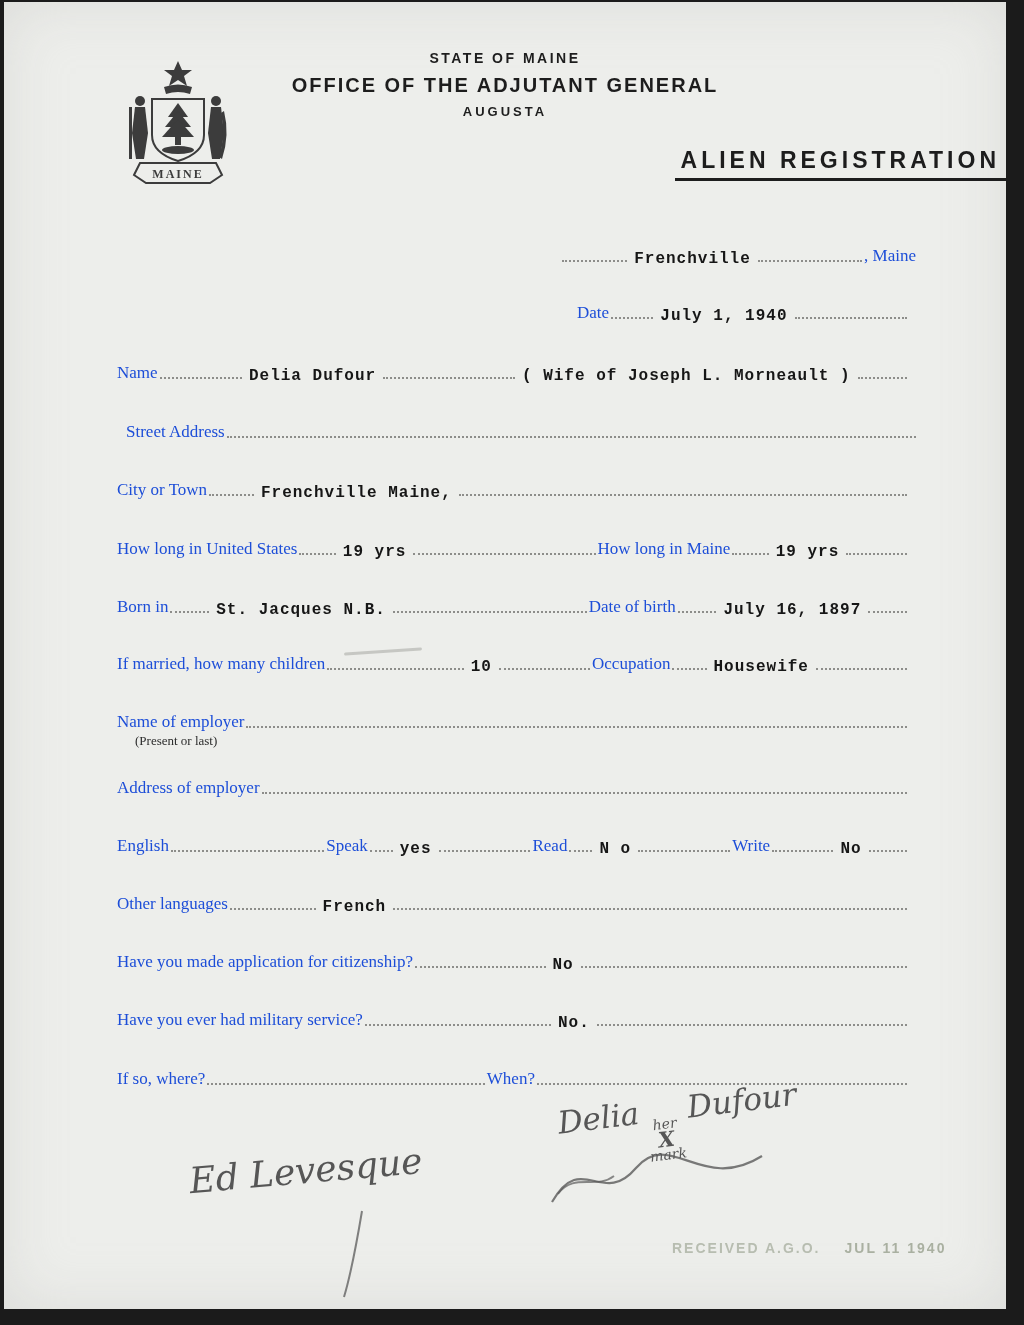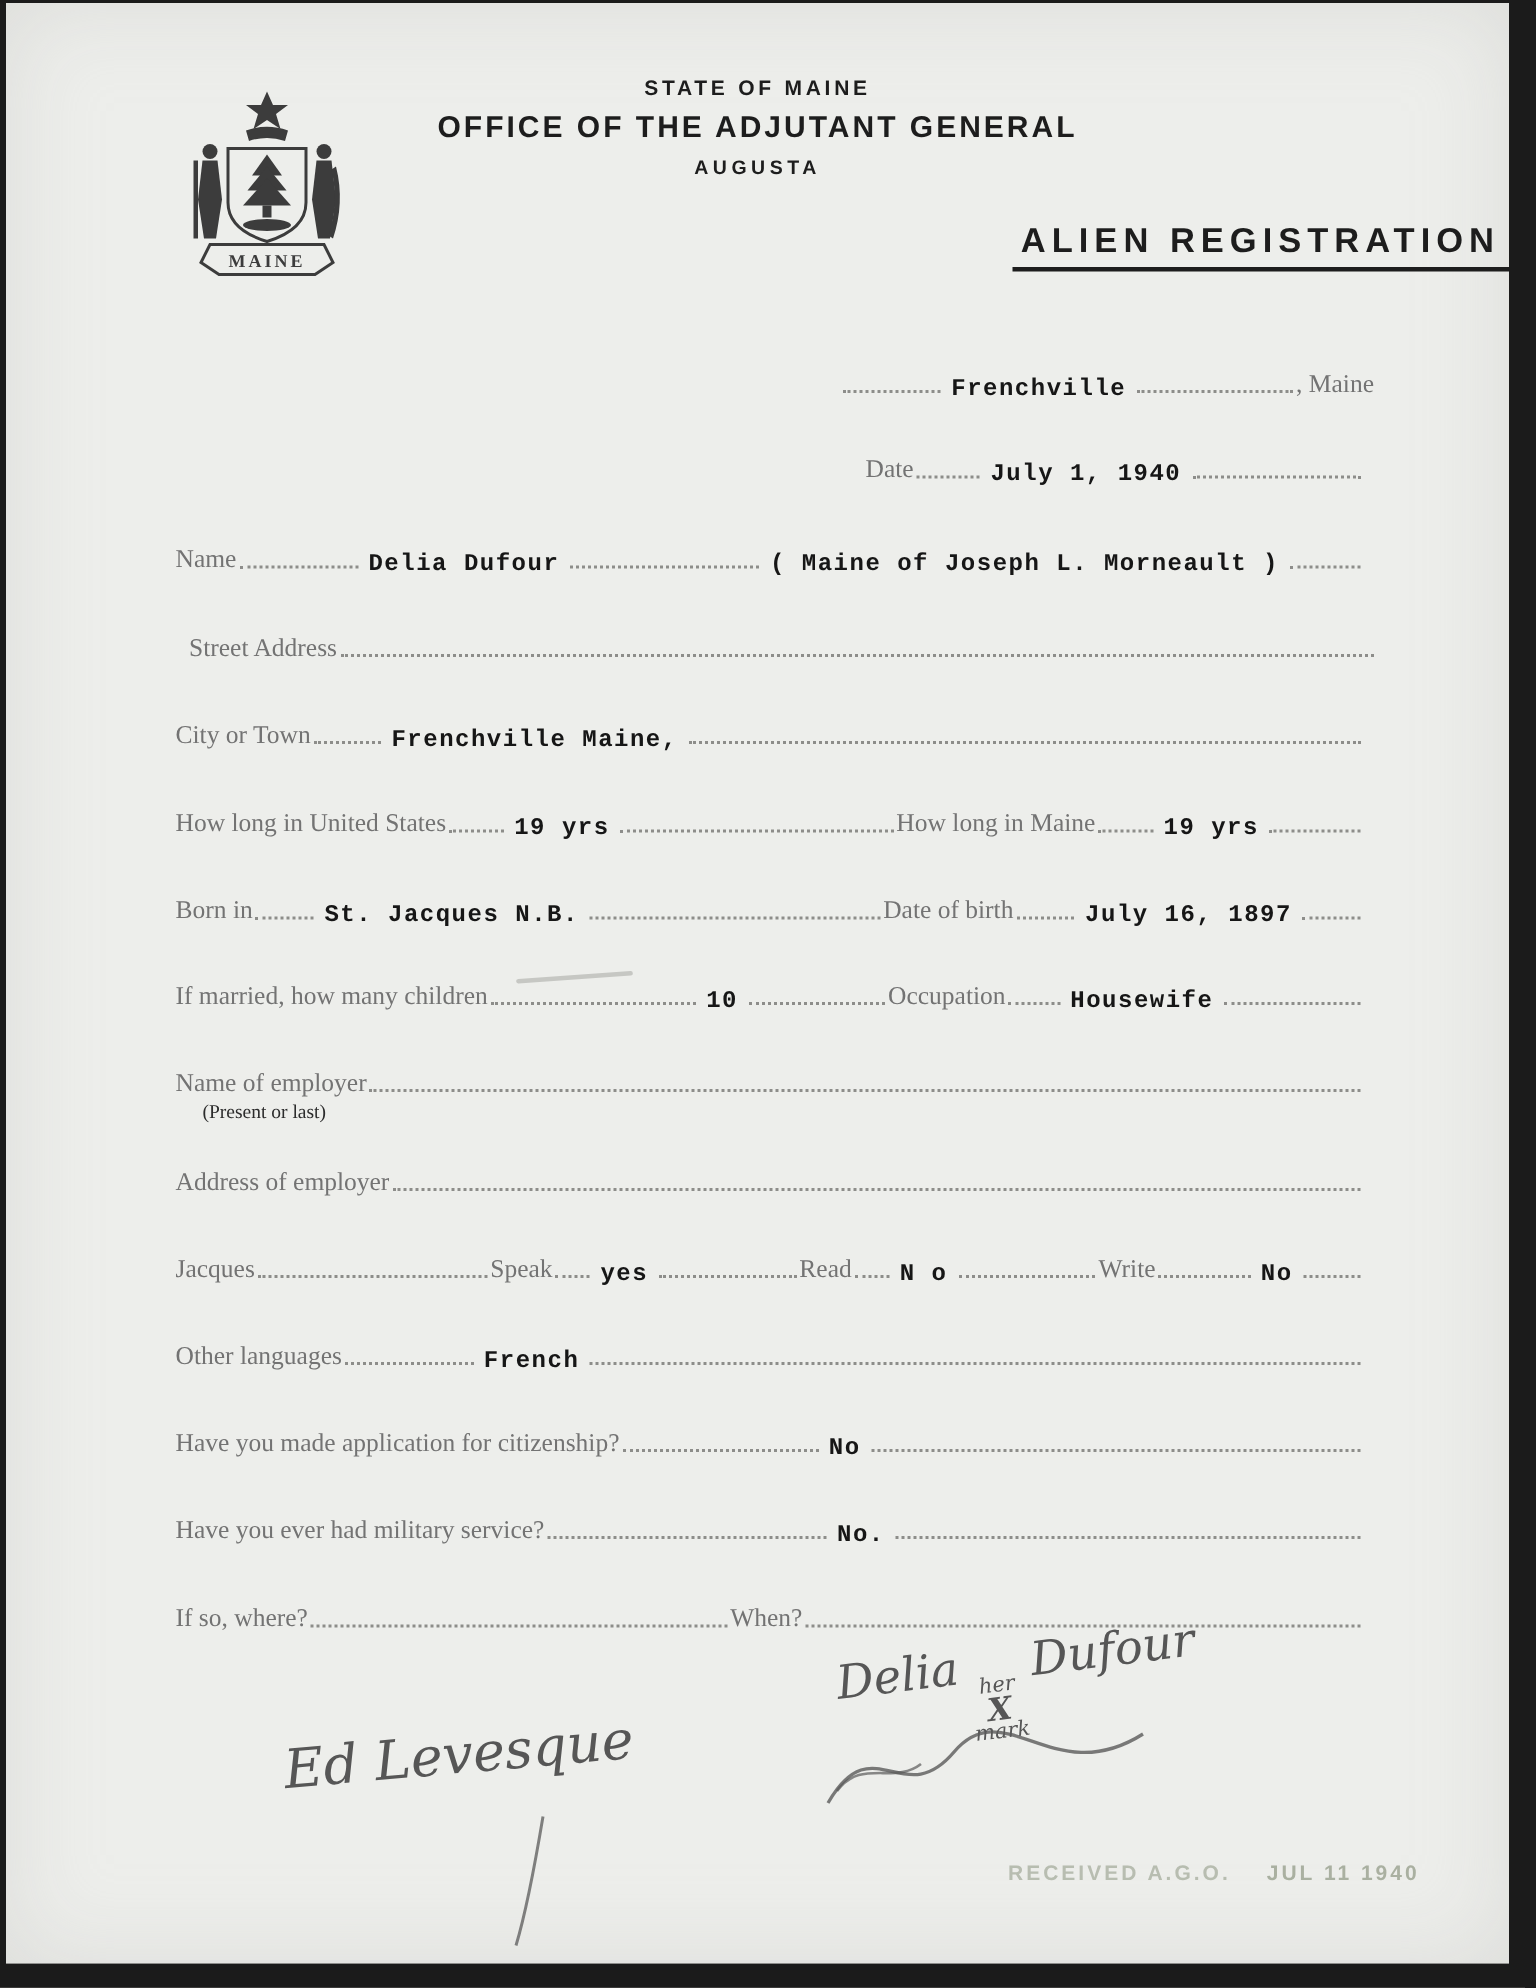--- a/index.html
+++ b/index.html
@@ -11,21 +11,21 @@
   .hdr{position:absolute;left:0;right:0;text-align:center;color:#1d1d1d;
        font-family:"Liberation Sans", sans-serif;font-weight:700;}
   .hdr.state{top:48px;font-size:14px;letter-spacing:2.5px;}
   .hdr.office{top:72px;font-size:20px;letter-spacing:2px;}
   .hdr.augusta{top:102px;font-size:13px;letter-spacing:3px;}
   .hdr.title{top:145px;font-size:23px;letter-spacing:4px;text-align:right;}
   .hdr.title span{display:inline-block;border-bottom:3px solid #1d1d1d;padding:0 6px 4px 6px;}
   .seal{position:absolute;left:110px;top:55px;}
   
   .row{position:absolute;display:flex;align-items:flex-end;height:24px;}
-  .lbl{font-family:"Liberation Serif", serif;font-size:17px;color:#737373;white-space:nowrap;
+  .lbl{font-family:"Liberation Serif", serif;font-size:17px;color:#1d4ed8;white-space:nowrap;
        line-height:1;padding-bottom:2px;}
   .sublbl{position:absolute;font-family:"Liberation Serif", serif;font-size:13px;color:#2c2c2c;}
   .typed{font-family:"Liberation Mono", monospace;font-weight:700;font-size:16px;
          letter-spacing:1px;color:#161616;white-space:nowrap;line-height:1;
          position:relative;bottom:-1px;padding:0 5px;}
   .dots{flex:1 1 auto;border-bottom:2px dotted #8d8d8a;margin:0 2px 4px 2px;min-width:6px;}
   .g03{flex-grow:.3}.g05{flex-grow:.5}.g08{flex-grow:.8}.g12{flex-grow:1.2}
   .g15{flex-grow:1.5}.g2{flex-grow:2}.g3{flex-grow:3}
   
   .script{position:absolute;font-family:"DejaVu Serif", serif;font-style:italic;
@@ -102,21 +102,21 @@
       <span class="dots g03"></span>
       <span class="typed">July 1, 1940</span>
       <span class="dots g08"></span>
     </div>
 
     <div class="row" style="left:113px;top:357px;width:792px">
       <span class="lbl">Name</span>
       <span class="dots g05"></span>
       <span class="typed">Delia Dufour</span>
       <span class="dots g08"></span>
-      <span class="typed">( Maine of Joseph L. Morneault )</span>
+      <span class="typed">( Wife of Joseph L. Morneault )</span>
       <span class="dots g03"></span>
     </div>
 
     <div class="row" style="left:122px;top:416px;width:792px">
       <span class="lbl">Street Address</span>
       <span class="dots g3"></span>
     </div>
 
     <div class="row" style="left:113px;top:474px;width:792px">
       <span class="lbl">City or Town</span>
@@ -164,21 +164,21 @@
       <span class="dots g3"></span>
     </div>
     <div class="sublbl" style="left:131px;top:731px">(Present or last)</div>
 
     <div class="row" style="left:113px;top:772px;width:792px">
       <span class="lbl">Address of employer</span>
       <span class="dots g3"></span>
     </div>
 
     <div class="row" style="left:113px;top:830px;width:792px">
-      <span class="lbl">Jacques</span>
+      <span class="lbl">English</span>
       <span class="dots g2"></span>
       <span class="lbl">Speak</span>
       <span class="dots g03"></span>
       <span class="typed">yes</span>
       <span class="dots g12"></span>
       <span class="lbl">Read</span>
       <span class="dots g03"></span>
       <span class="typed">N o</span>
       <span class="dots g12"></span>
       <span class="lbl">Write</span>

